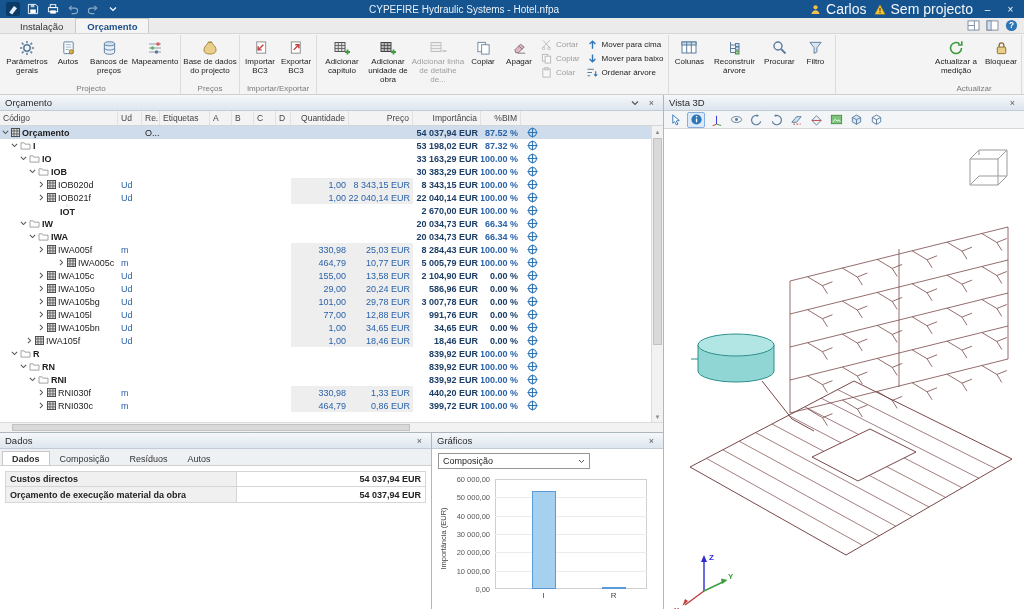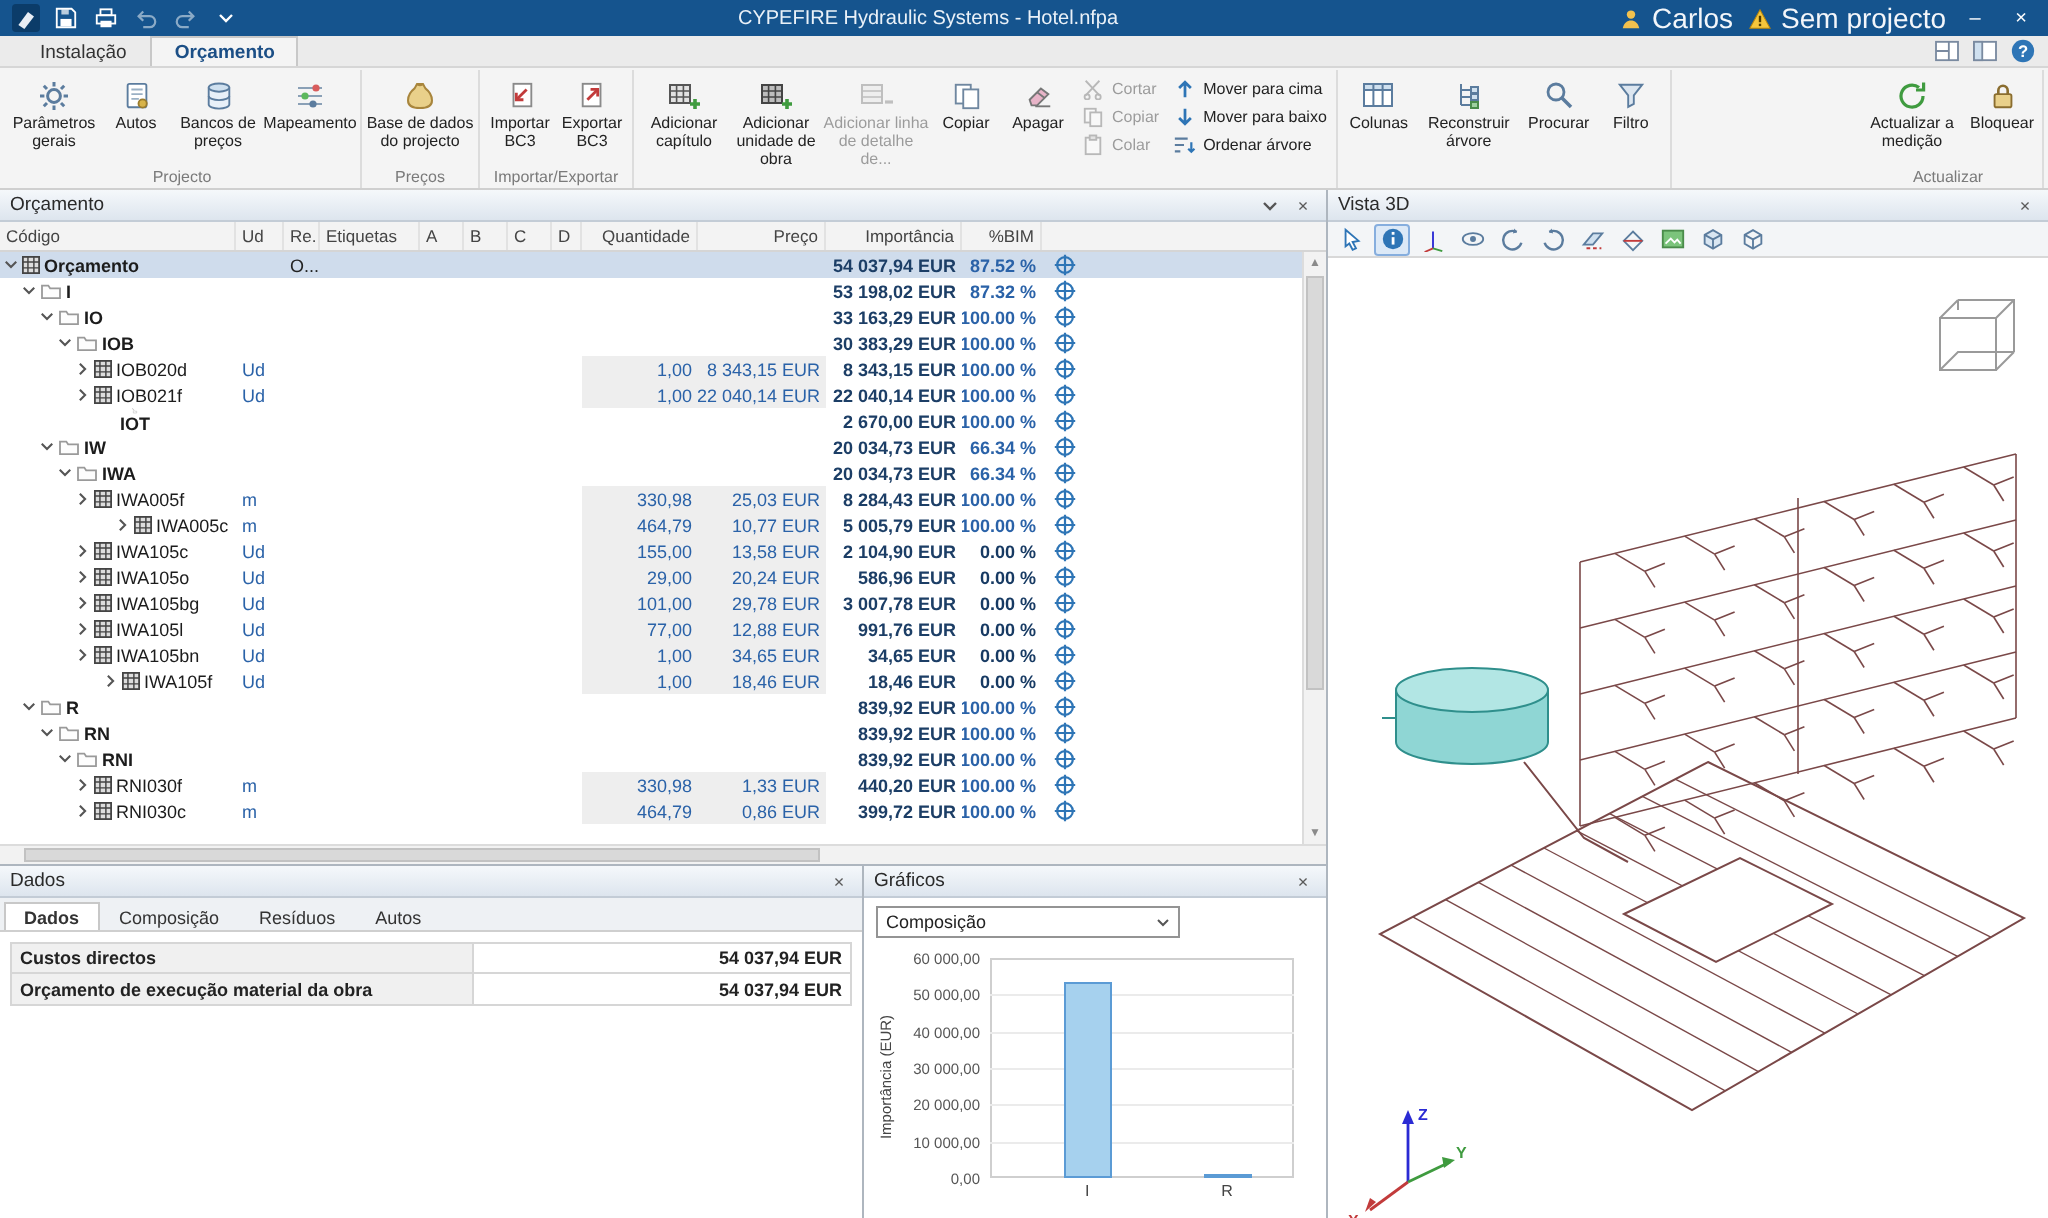--- a/index.html
+++ b/index.html
@@ -984,21 +984,21 @@
                 <div class="c w-pct num pct pct0">0.00 %</div>
                 <div class="c w-bim">
                   <svg width="11" height="11" viewBox="0 0 14 14">
                     <circle cx="7" cy="7" r="5" fill="none" stroke="#2e75b6" stroke-width="1.4"></circle>
                     <path d="M7 .5v13M.5 7h13" stroke="#2e75b6" stroke-width="1.4"></path>
                   </svg>
                 </div>
                 <div class="fill"></div>
               </div>
               <div class="trow unit">
-                <div class="c w-code" style="padding-left: 52px;">
+                <div class="c w-code" style="padding-left: 26px;">
                   <svg width="7" height="7" viewBox="0 0 8 8">
                     <path d="M2.2 1 5.2 4 2.2 7" fill="none" stroke="#555" stroke-width="1.2"></path>
                   </svg>
                   <svg width="9" height="9" viewBox="0 0 10 10" style="margin-left:2px">
                     <rect x=".5" y=".5" width="9" height="9" fill="#ddd" stroke="#444"></rect>
                     <path d="M0 3.3h10M0 6.6h10M3.3 0v10M6.6 0v10" stroke="#444" stroke-width=".8"></path>
                   </svg>
                   <span class="codetext">IWA105f</span>
                 </div>
                 <div class="c w-ud udv">Ud</div>

